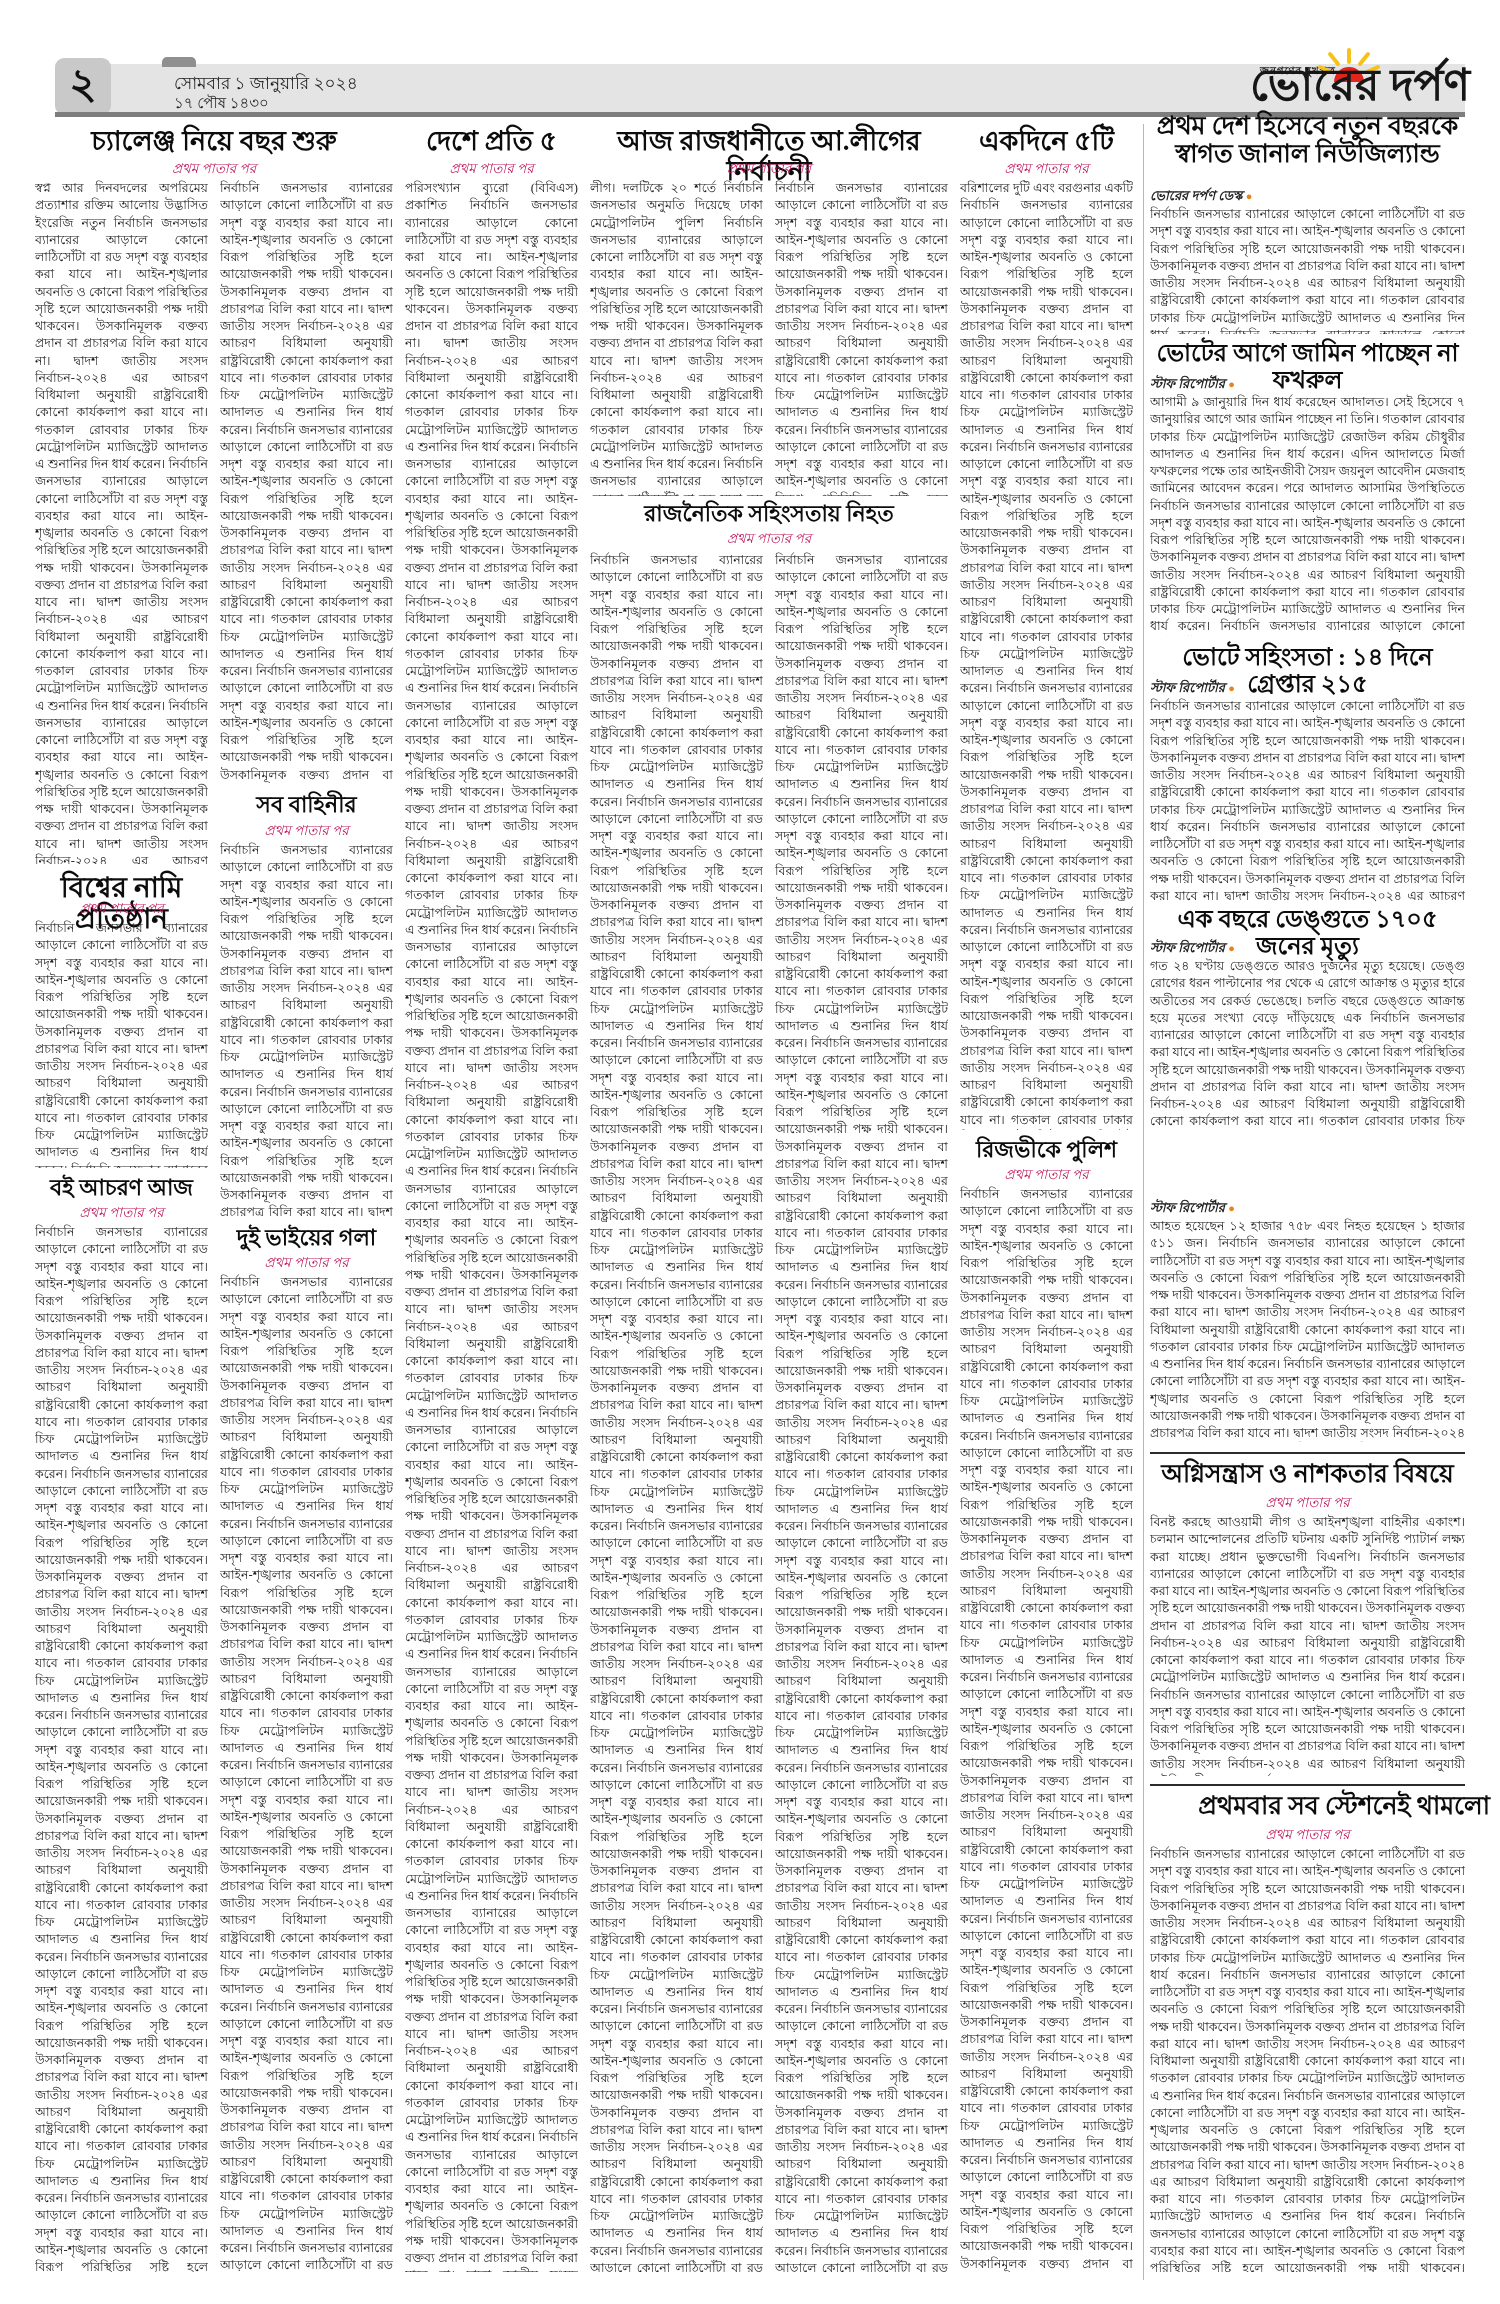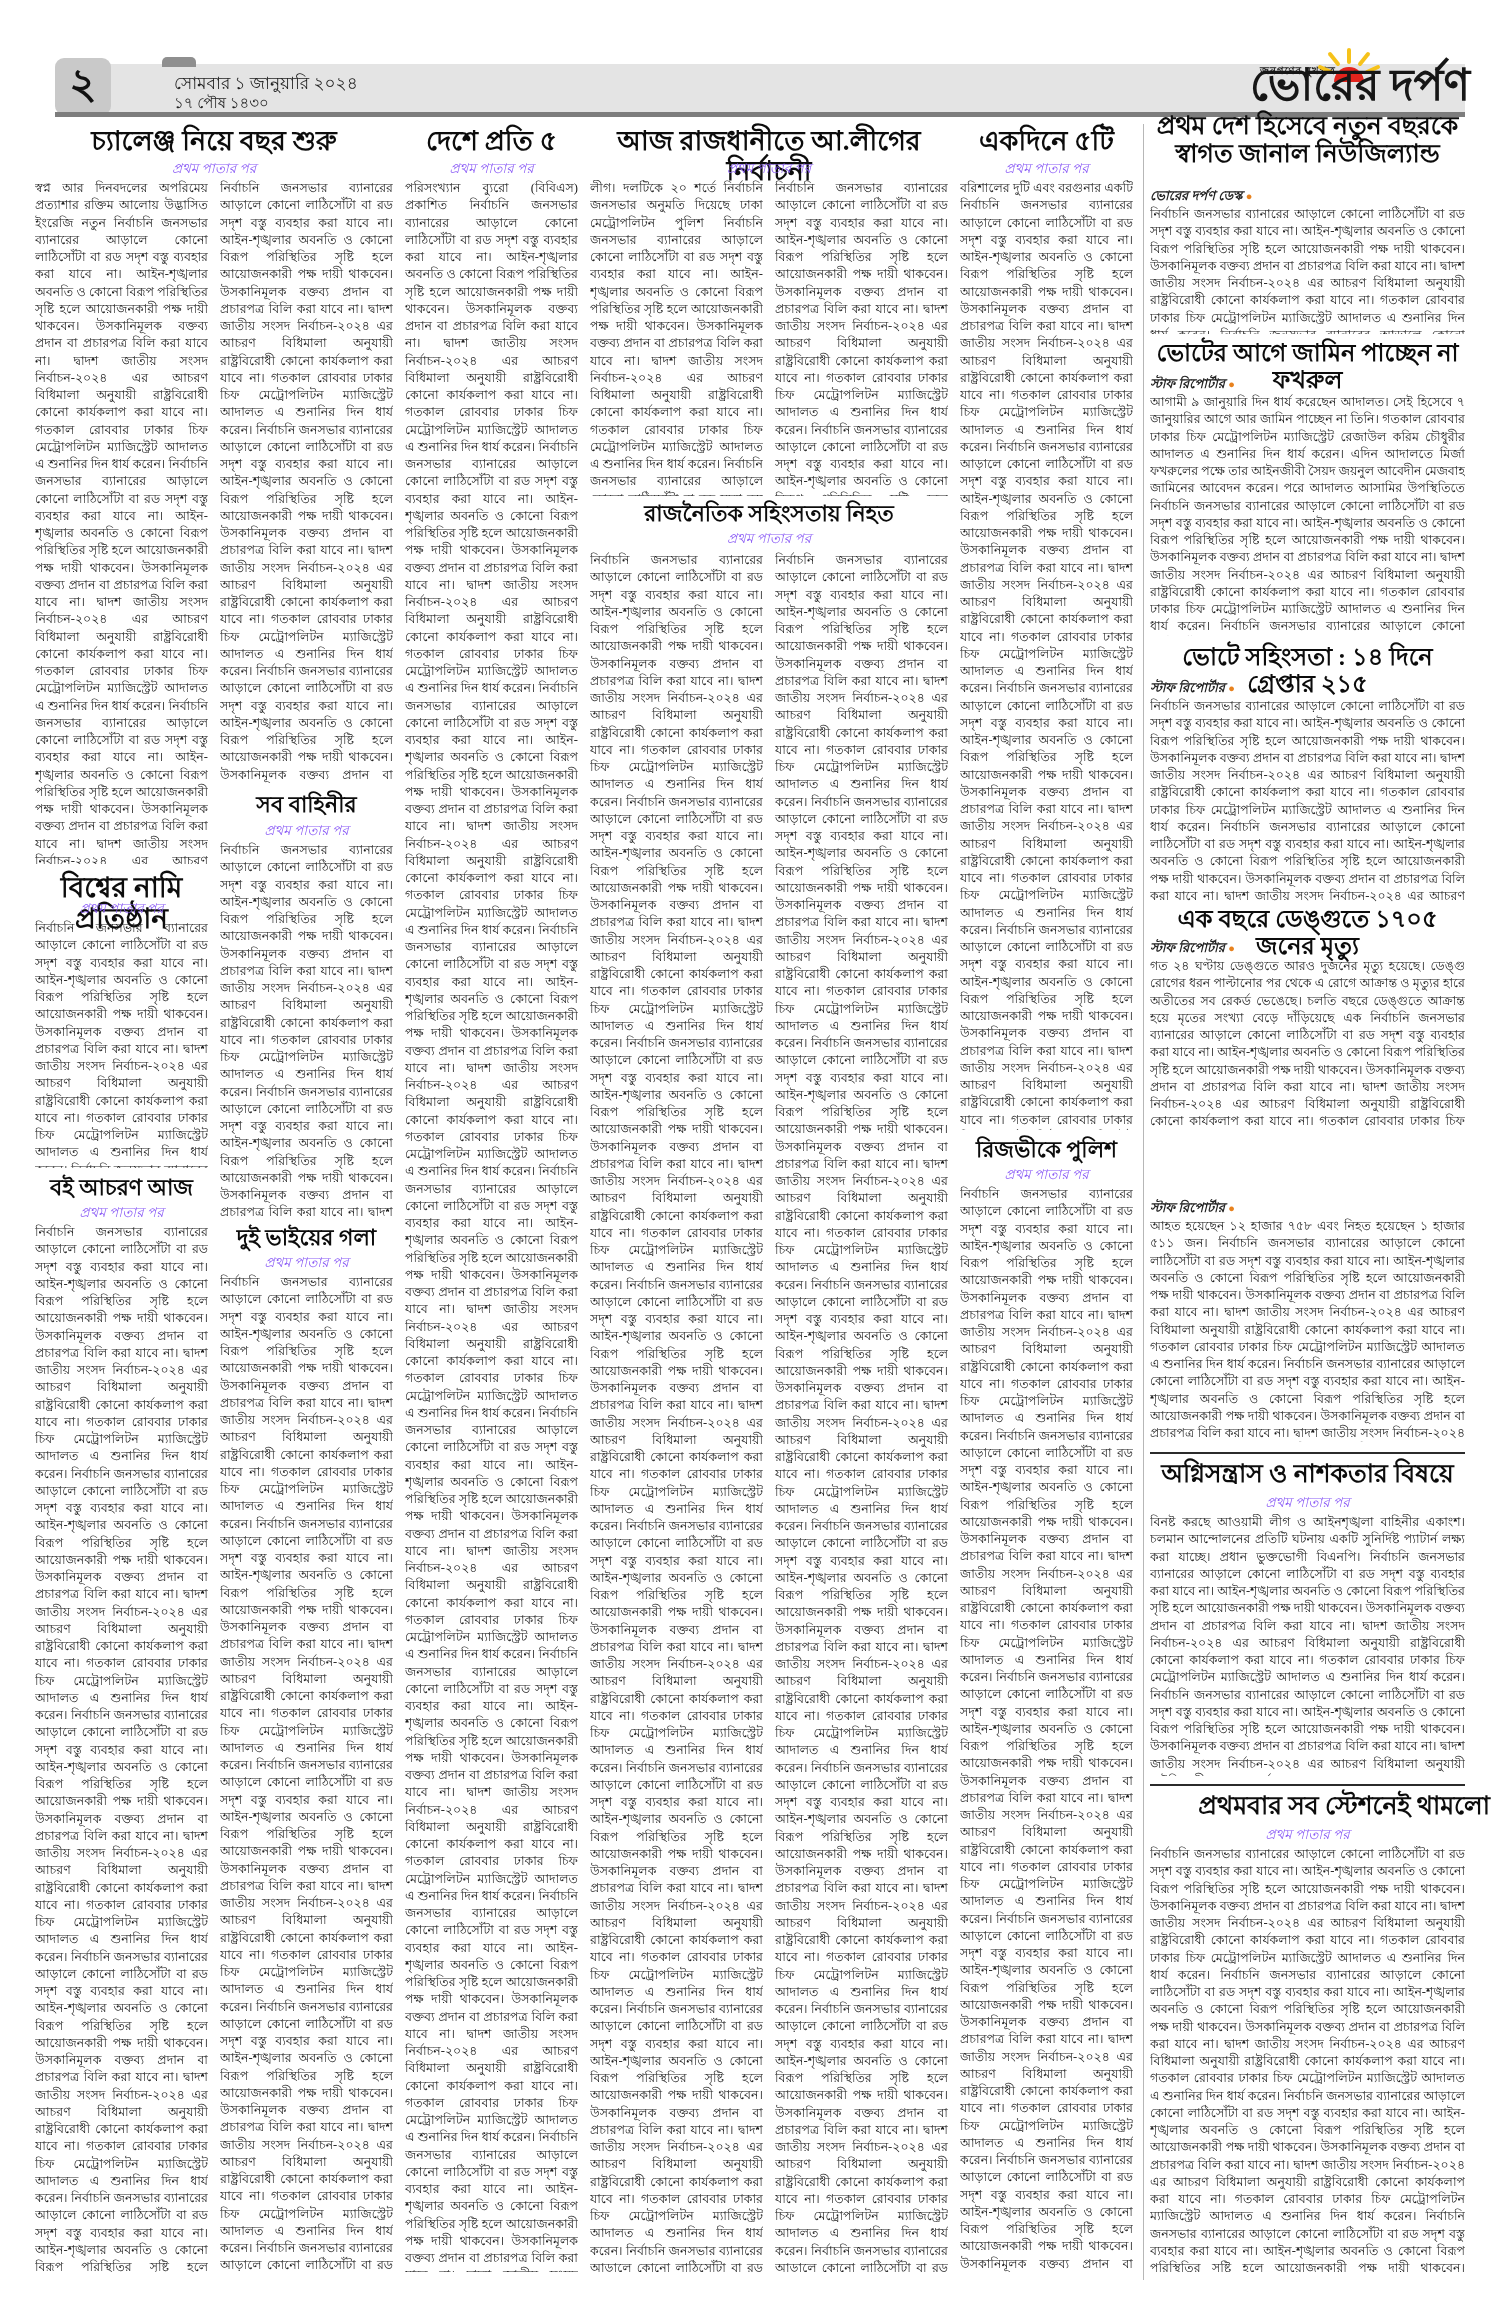--- a/index.html
+++ b/index.html
@@ -14,21 +14,21 @@
   .notch{position:absolute;left:162px;top:57px;width:34px;height:10px;background:#8f8f8f;border-radius:5px 5px 0 0;}
   .dateline1{position:absolute;left:174px;top:70px;font-size:17px;color:#222;}
   .dateline2{position:absolute;left:174px;top:91px;font-size:15px;color:#222;}
   .tagline{position:absolute;left:1260px;top:63px;font-size:10px;letter-spacing:1px;color:#222;font-weight:bold;}
   .logotitle{position:absolute;left:1222px;top:64px;width:248px;font-size:44px;line-height:1;
              font-weight:bold;color:#161616;text-align:right;z-index:2;}
   .sun{position:absolute;left:1316px;top:48px;z-index:1;}
   
   .art-head{position:absolute;text-align:center;font-weight:bold;color:#0c0c0c;line-height:1.12;}
   .h27{font-size:27px;} .h24{font-size:24px;} .h22{font-size:22px;} .h21{font-size:28px;} .h25{font-size:25px;}
-  .art-sub{position:absolute;text-align:center;font-style:italic;font-size:13.5px;color:#8b5cf6;}
+  .art-sub{position:absolute;text-align:center;font-style:italic;font-size:13.5px;color:#be185d;}
   .byline{position:absolute;font-size:13px;font-weight:bold;color:#222;font-style:italic;}
   .byline .dot{color:#e8821e;font-style:normal;font-size:11px;}
   .body-text{position:absolute;font-size:12.5px;line-height:1.38;text-align:justify;
              color:#1c1c1c;overflow:hidden;word-break:break-word;}
   .vrule{position:absolute;left:1143px;top:124px;width:1px;height:2156px;background:#b7b7b7;}
   .hrule{position:absolute;height:2px;background:#2b2b2b;}
 </style>
 </head>
 <body>
 

